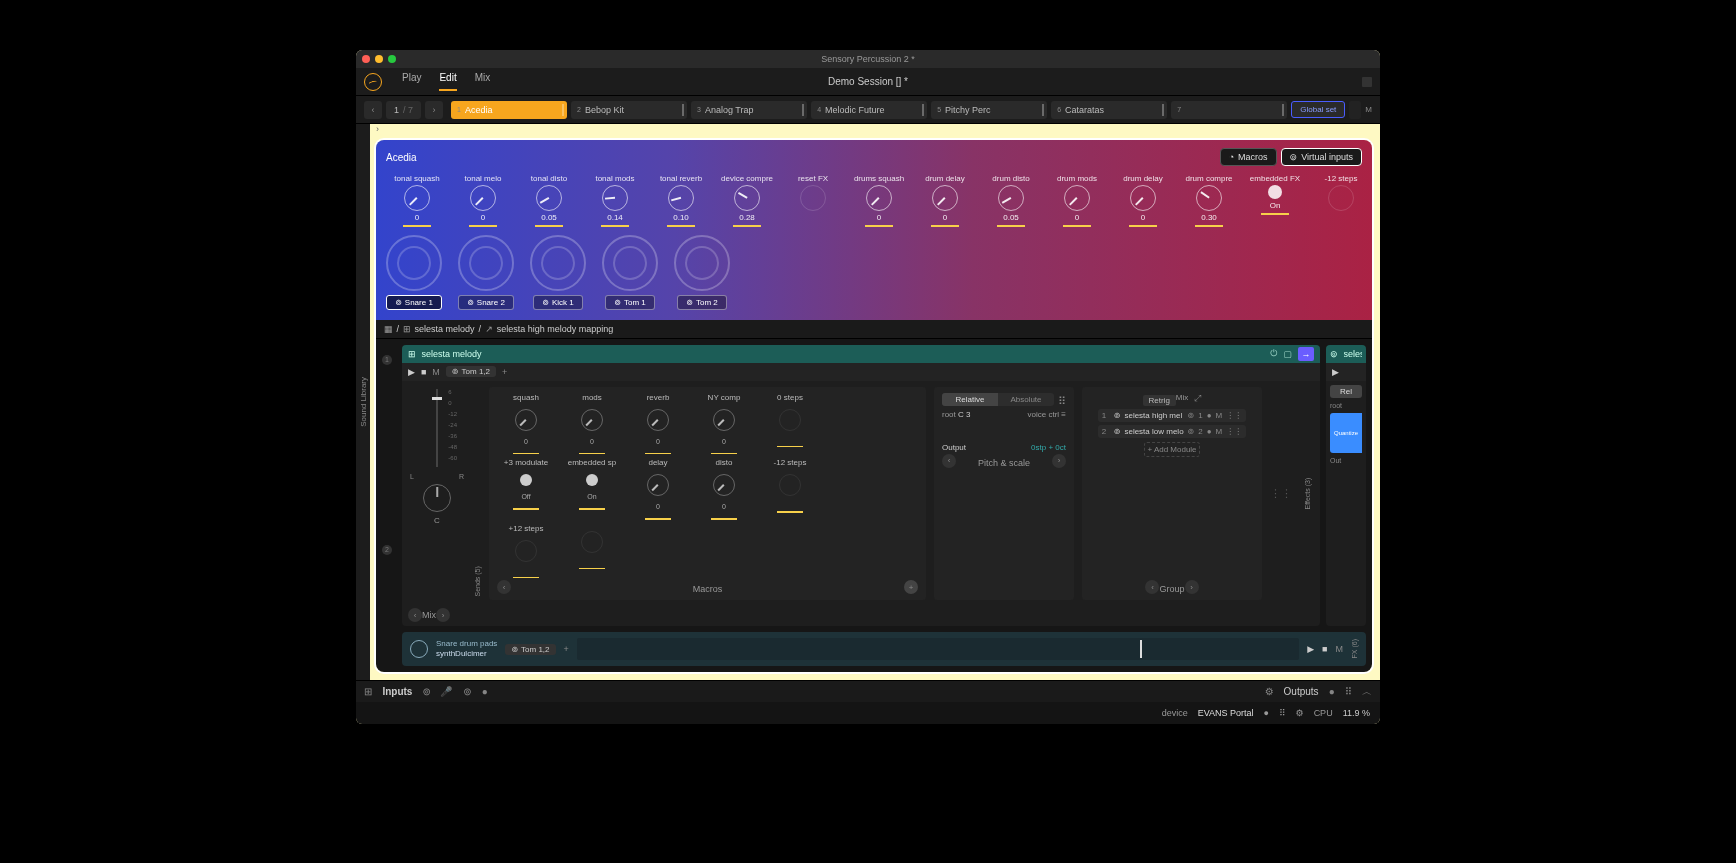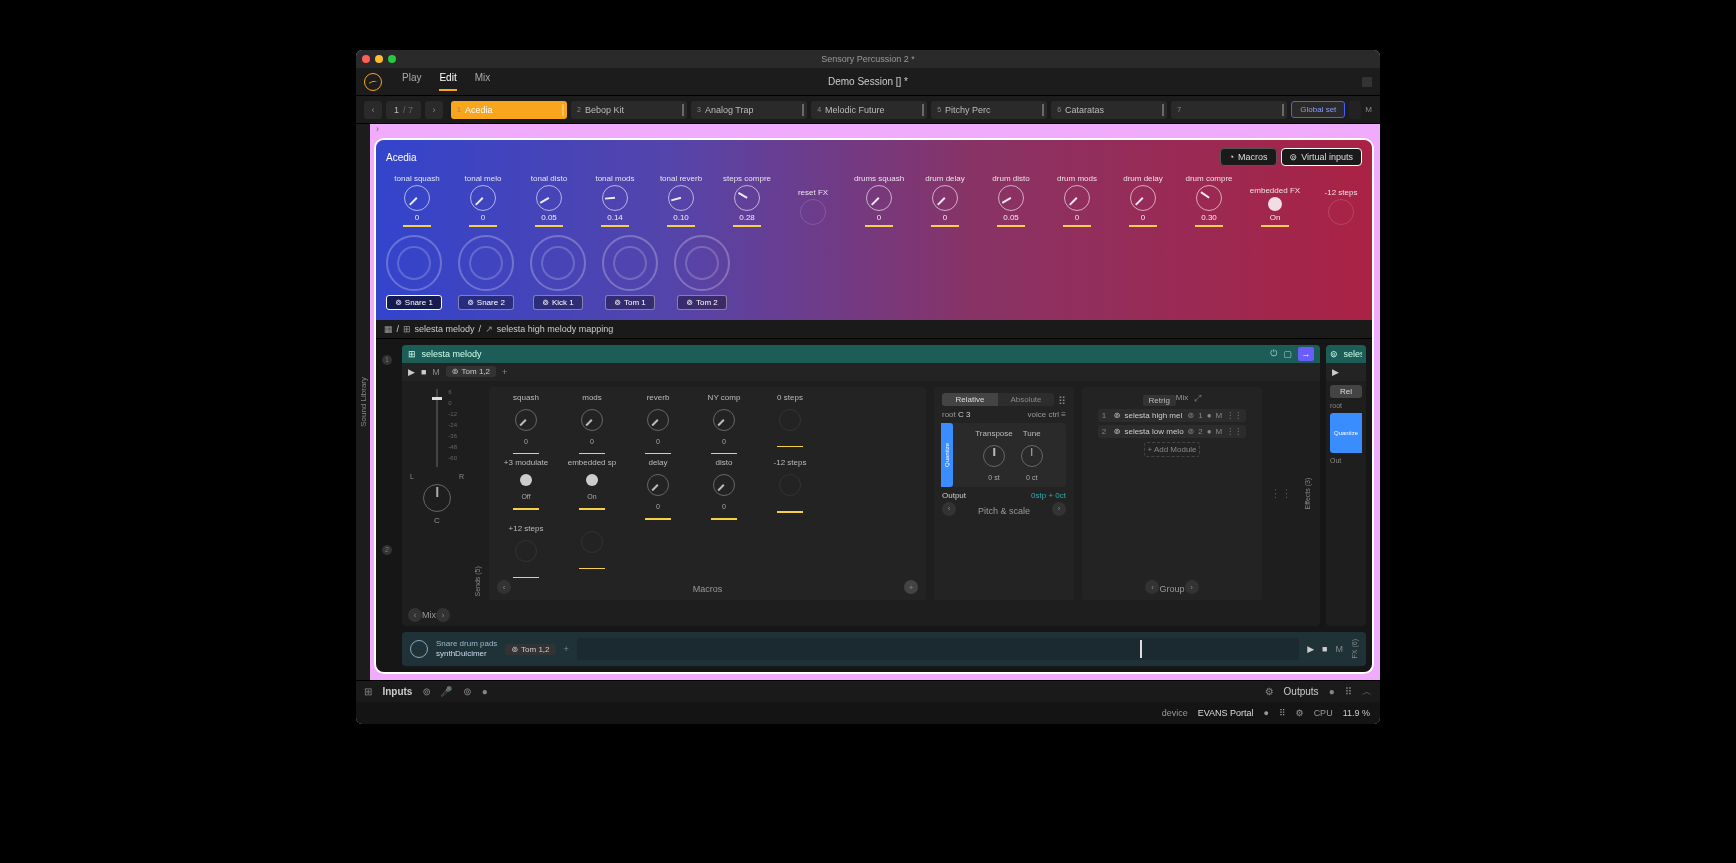--- a/index.html
+++ b/index.html
@@ -1,17 +1,17 @@
 <!DOCTYPE html>
 <html><head>
 <meta charset="utf-8">
 <style>
 * { margin: 0; padding: 0; box-sizing: border-box; font-family: -apple-system, BlinkMacSystemFont, "Segoe UI", Arial, sans-serif; }
 body { background: #000; color: #ccc; font-size: 11px; display: flex; align-items: flex-start; justify-content: center; padding-top: 50px; }
-.window { width: 1024px; background: #f0abfc; border-radius: 6px; overflow: hidden; position: relative; }
+.window { width: 1024px; background: #fef9c3; border-radius: 6px; overflow: hidden; position: relative; }
 .titlebar { background: #2a2a2a; height: 18px; display: flex; align-items: center; padding: 0 6px; position: relative; }
 .traffic { display: flex; gap: 5px; }
 .tl { width: 8px; height: 8px; border-radius: 50%; }
 .tl.r { background: #ff5f56; } .tl.y { background: #ffbd2e; } .tl.g { background: #27c93f; }
 .titlebar-title { position: absolute; left: 50%; transform: translateX(-50%); font-size: 9px; color: #999; }
 .topbar { background: #1c1c1c; height: 28px; display: flex; align-items: center; padding: 0 8px; gap: 8px; border-bottom: 1px solid #000; }
 .logo { width: 18px; height: 18px; border-radius: 50%; border: 1.5px solid #f7a61e; position: relative; }
 .logo::after { content: ""; position: absolute; left: 4px; top: 7px; width: 8px; height: 3px; border-top: 1.5px solid #f7a61e; border-radius: 50%; transform: rotate(-15deg); }
 .top-tabs { display: flex; gap: 18px; margin-left: 12px; font-size: 10px; }
 .top-tab { color: #aaa; cursor: pointer; padding-bottom: 6px; }
@@ -32,21 +32,21 @@
 .sound-lib-label { writing-mode: vertical-rl; transform: rotate(180deg); font-size: 8px; color: #888; white-space: nowrap; }
 .content { flex: 1; min-width: 0; }
 .highlight-frame { border: 2px solid #fff; border-radius: 10px; margin: 4px 6px 6px 4px; overflow: hidden; }
 .set-header { background: linear-gradient(90deg, #3344cc 0%, #5544aa 30%, #883366 60%, #aa2244 100%); position: relative; padding: 8px 10px 10px; }
 .set-header-top { display: flex; align-items: center; justify-content: space-between; }
 .set-title { font-size: 10px; color: #fff; font-weight: 500; }
 .hdr-btns { display: flex; gap: 4px; }
 .hdr-btn { background: #1a1a1a; border: 1px solid #555; border-radius: 4px; padding: 3px 8px; font-size: 9px; color: #ddd; display: flex; align-items: center; gap: 4px; cursor: pointer; }
 .hdr-btn.active { border-color: #fff; }
 .macro-row { display: flex; gap: 4px; margin-top: 8px; overflow: hidden; }
-.macro { flex: 0 0 62px; display: flex; flex-direction: column; align-items: center; gap: 2px; justify-content: flex-end; }
+.macro { flex: 0 0 62px; display: flex; flex-direction: column; align-items: center; gap: 2px; }
 .macro-label { font-size: 8px; color: rgba(255,255,255,.85); white-space: nowrap; text-align: center; }
 .knob { width: 26px; height: 26px; border-radius: 50%; border: 1.5px solid rgba(255,255,255,.6); position: relative; }
 .knob::after { content: ""; position: absolute; left: 50%; top: 50%; width: 1.5px; height: 10px; background: rgba(255,255,255,.9); transform-origin: bottom center; transform: translate(-50%,-100%) rotate(var(--r,-45deg)); }
 .knob.empty { border-color: rgba(255,255,255,.15); }
 .knob.empty::after { display: none; }
 .knob.toggle { border: none; background: rgba(255,255,255,.85); width: 14px; height: 14px; }
 .knob.toggle::after { display: none; }
 .macro-val { font-size: 8px; color: rgba(255,255,255,.9); }
 .macro-under { width: 28px; height: 1.5px; background: #f7d04a; margin-top: 1px; }
 .vinputs { display: flex; gap: 16px; margin-top: 8px; align-items: flex-end; }
@@ -88,21 +88,21 @@
 .mini-knob { width: 22px; height: 22px; border-radius: 50%; border: 1.5px solid #666; position: relative; }
 .mini-knob::after { content: ""; position: absolute; left: 50%; top: 50%; width: 1.5px; height: 8px; background: #bbb; transform-origin: bottom center; transform: translate(-50%,-100%) rotate(var(--r,-45deg)); }
 .mini-knob.empty { border-color: #333; } .mini-knob.empty::after { display: none; }
 .mini-knob.toggle { border: none; background: #ccc; width: 12px; height: 12px; } .mini-knob.toggle::after { display: none; }
 .mini-val { font-size: 7px; color: #aaa; }
 .mini-under { width: 26px; height: 1.5px; background: #f7d04a; margin-top: 1px; }
 .pitch-col { width: 140px; }
 .mode-tabs { display: flex; background: #2d2d2d; border-radius: 3px; overflow: hidden; font-size: 8px; margin-bottom: 4px; }
 .mode-tab { flex: 1; text-align: center; padding: 2px 0; color: #888; cursor: pointer; }
 .mode-tab.active { background: #444; color: #ddd; }
-.pitch-root { display: flex; justify-content: space-between; font-size: 8px; color: #999; margin-bottom: 4px; }
+.pitch-root { display: flex; justify-content: space-between; font-size: 8px; color: #999; margin-bottom: 20px; }
 .pitch-knobs { display: flex; gap: 8px; justify-content: center; background: #2a2a2a; padding: 6px 4px; border-radius: 3px; position: relative; }
 .quant-tag { position: absolute; left: -1px; top: 0; bottom: 0; width: 12px; background: #3a8dff; border-radius: 3px 0 0 3px; writing-mode: vertical-rl; transform: rotate(180deg); font-size: 6px; color: #fff; display: flex; align-items: center; justify-content: center; }
 .output-row { display: flex; justify-content: space-between; font-size: 8px; margin-top: 4px; }
 .output-val { color: #3aa; }
 .group-col { width: 180px; align-items: center; }
 .retrig { background: #333; font-size: 8px; padding: 1px 6px; border-radius: 2px; color: #bbb; display: inline-block; }
 .expand { float: right; font-size: 9px; color: #888; cursor: pointer; }
 .group-item { background: #2c2c2c; border-radius: 3px; padding: 2px 4px; display: flex; align-items: center; gap: 4px; font-size: 8px; margin-top: 3px; }
 .group-item .idx { color: #888; width: 8px; }
 .group-item .name { flex: 1; white-space: nowrap; overflow: hidden; text-overflow: ellipsis; }
@@ -243,21 +243,21 @@
                 <div class="macro-val">0.14</div>
                 <div class="macro-under"></div>
               </div>
               <div class="macro">
                 <div class="macro-label">tonal reverb</div>
                 <div class="knob" style="--r:-105deg"></div>
                 <div class="macro-val">0.10</div>
                 <div class="macro-under"></div>
               </div>
               <div class="macro">
-                <div class="macro-label">steps compre</div>
+                <div class="macro-label">device compre</div>
                 <div class="knob" style="--r:-60deg"></div>
                 <div class="macro-val">0.28</div>
                 <div class="macro-under"></div>
               </div>
               <div class="macro">
                 <div class="macro-label">reset FX</div>
                 <div class="knob empty"></div>
                 <div class="macro-val"></div>
               </div>
               <div class="macro">
@@ -508,33 +508,20 @@
                     <div style="display:flex;gap:4px;align-items:center">
                       <div class="mode-tabs" style="flex:1">
                         <div class="mode-tab active">Relative</div>
                         <div class="mode-tab">Absolute</div>
                       </div>
                       <span style="color:#888">⠿</span>
                     </div>
                     <div class="pitch-root">
                       <span><span>root</span> <span style="color:#ccc">C  3</span></span>
                       <span><span>voice ctrl</span> <span>≡</span></span>
-                    </div>
-                    <div class="pitch-knobs">
-                      <div class="quant-tag">Quantize</div>
-                      <div class="mini-macro" style="margin-left:10px">
-                        <div class="mini-label">Transpose</div>
-                        <div class="mini-knob" style="--r:0deg"></div>
-                        <div class="mini-val">0 st</div>
-                      </div>
-                      <div class="mini-macro">
-                        <div class="mini-label">Tune</div>
-                        <div class="mini-knob" style="--r:0deg"></div>
-                        <div class="mini-val">0 ct</div>
-                      </div>
                     </div>
                     <div class="output-row">
                       <span>Output</span>
                       <span class="output-val">0stp + 0ct</span>
                     </div>
                     <div class="sec-nav">
                       <div class="sec-arrow">‹</div>
                       <div class="section-title">Pitch &amp; scale</div>
                       <div class="sec-arrow">›</div>
                     </div>

